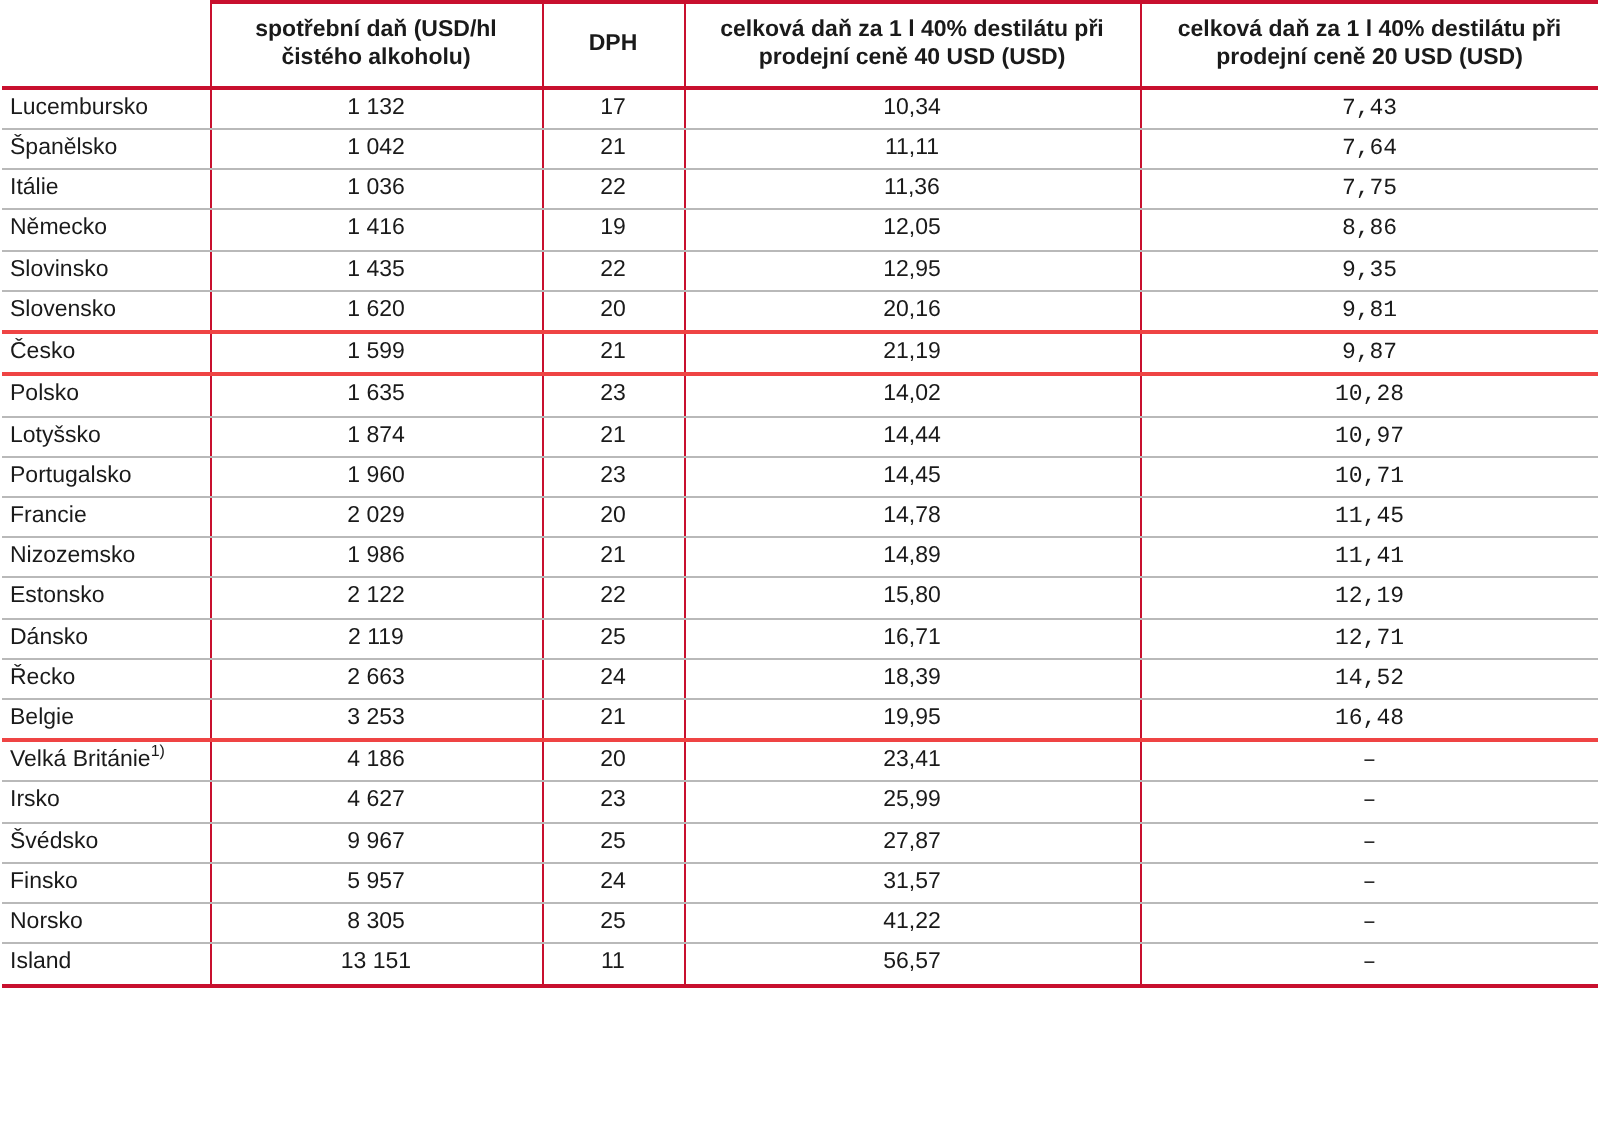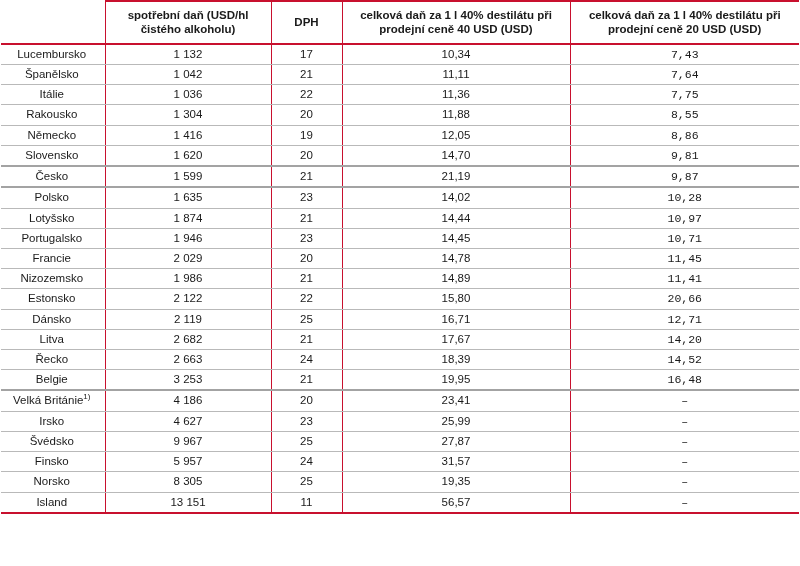--- a/index.html
+++ b/index.html
@@ -58,33 +58,33 @@
     line-height: 1.15;
     padding: 3px 6px;
     border-bottom: 1px solid #b9b9b9;
     border-left: 1px solid #c8102e;
     border-right: 1px solid #c8102e;
     background: #ffffff;
     white-space: nowrap;
     overflow: hidden;
   }
   tbody td.name {
-    text-align: center;
+    text-align: left;
     border-left: none;
     padding-left: 4px;
   }
   tbody td.num {
     text-align: center;
   }
   tbody td.last {
     border-right: none;
     font-family: Liberation Mono, monospace;
   }
   tbody tr.group-start td {
-    border-top: 2px solid #a3a3a3;
+    border-top: 2px solid #ef4444;
   }
   tbody tr:last-child td {
     border-bottom: 2px solid #c8102e;
   }
   sup {
     font-size: 8px;
     vertical-align: super;
     line-height: 0;
   }
 </style>
@@ -125,38 +125,38 @@
           <td class="num last">7,64</td>
         </tr>
         <tr>
           <td class="name">Itálie</td>
           <td class="num">1 036</td>
           <td class="num">22</td>
           <td class="num">11,36</td>
           <td class="num last">7,75</td>
         </tr>
         <tr>
-          <td class="name">Rakousko</td>
-          <td class="num">1 304</td>
-          <td class="num">20</td>
-          <td class="num">11,88</td>
-          <td class="num last">8,55</td>
-        </tr>
-        <tr>
           <td class="name">Německo</td>
           <td class="num">1 416</td>
           <td class="num">19</td>
           <td class="num">12,05</td>
           <td class="num last">8,86</td>
         </tr>
         <tr>
+          <td class="name">Slovinsko</td>
+          <td class="num">1 435</td>
+          <td class="num">22</td>
+          <td class="num">12,95</td>
+          <td class="num last">9,35</td>
+        </tr>
+        <tr>
           <td class="name">Slovensko</td>
           <td class="num">1 620</td>
           <td class="num">20</td>
-          <td class="num">14,70</td>
+          <td class="num">20,16</td>
           <td class="num last">9,81</td>
         </tr>
         <tr class="group-start">
           <td class="name">Česko</td>
           <td class="num">1 599</td>
           <td class="num">21</td>
           <td class="num">21,19</td>
           <td class="num last">9,87</td>
         </tr>
         <tr class="group-start">
@@ -168,21 +168,21 @@
         </tr>
         <tr>
           <td class="name">Lotyšsko</td>
           <td class="num">1 874</td>
           <td class="num">21</td>
           <td class="num">14,44</td>
           <td class="num last">10,97</td>
         </tr>
         <tr>
           <td class="name">Portugalsko</td>
-          <td class="num">1 946</td>
+          <td class="num">1 960</td>
           <td class="num">23</td>
           <td class="num">14,45</td>
           <td class="num last">10,71</td>
         </tr>
         <tr>
           <td class="name">Francie</td>
           <td class="num">2 029</td>
           <td class="num">20</td>
           <td class="num">14,78</td>
           <td class="num last">11,45</td>
@@ -192,37 +192,30 @@
           <td class="num">1 986</td>
           <td class="num">21</td>
           <td class="num">14,89</td>
           <td class="num last">11,41</td>
         </tr>
         <tr>
           <td class="name">Estonsko</td>
           <td class="num">2 122</td>
           <td class="num">22</td>
           <td class="num">15,80</td>
-          <td class="num last">20,66</td>
+          <td class="num last">12,19</td>
         </tr>
         <tr>
           <td class="name">Dánsko</td>
           <td class="num">2 119</td>
           <td class="num">25</td>
           <td class="num">16,71</td>
           <td class="num last">12,71</td>
         </tr>
         <tr>
-          <td class="name">Litva</td>
-          <td class="num">2 682</td>
-          <td class="num">21</td>
-          <td class="num">17,67</td>
-          <td class="num last">14,20</td>
-        </tr>
-        <tr>
           <td class="name">Řecko</td>
           <td class="num">2 663</td>
           <td class="num">24</td>
           <td class="num">18,39</td>
           <td class="num last">14,52</td>
         </tr>
         <tr>
           <td class="name">Belgie</td>
           <td class="num">3 253</td>
           <td class="num">21</td>
@@ -254,21 +247,21 @@
           <td class="name">Finsko</td>
           <td class="num">5 957</td>
           <td class="num">24</td>
           <td class="num">31,57</td>
           <td class="num last">–</td>
         </tr>
         <tr>
           <td class="name">Norsko</td>
           <td class="num">8 305</td>
           <td class="num">25</td>
-          <td class="num">19,35</td>
+          <td class="num">41,22</td>
           <td class="num last">–</td>
         </tr>
         <tr>
           <td class="name">Island</td>
           <td class="num">13 151</td>
           <td class="num">11</td>
           <td class="num">56,57</td>
           <td class="num last">–</td>
         </tr>
       </tbody>

